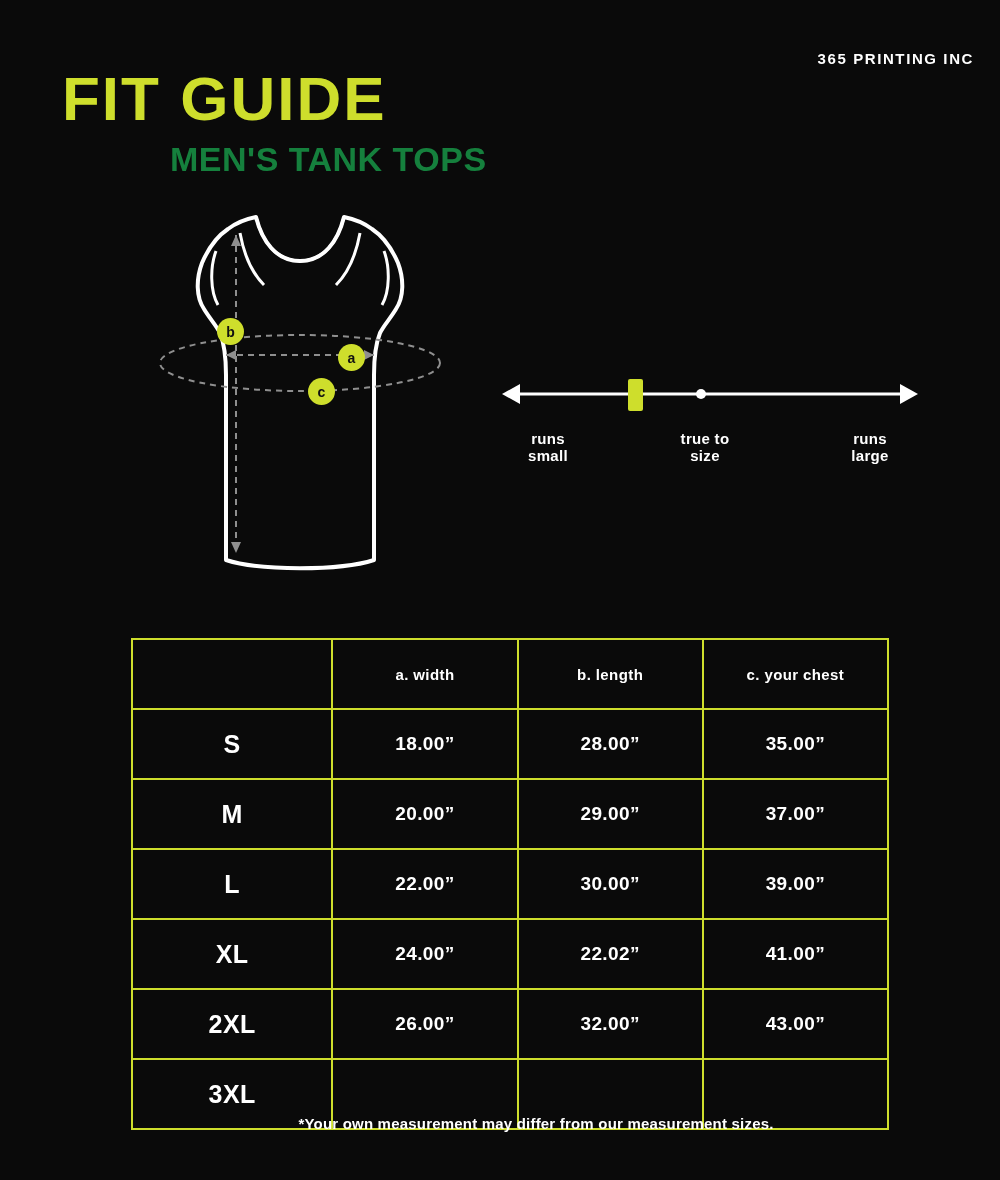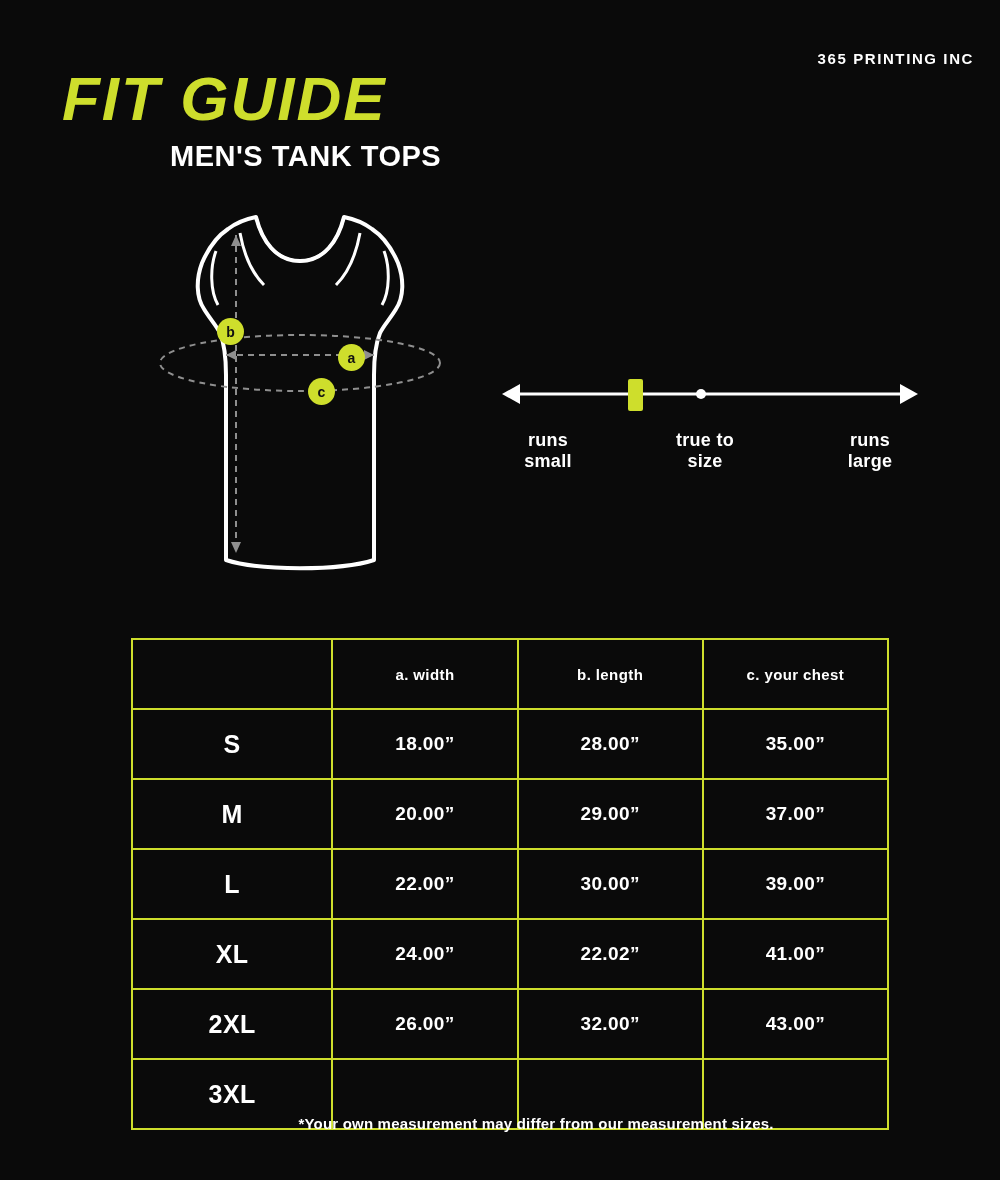--- a/index.html
+++ b/index.html
@@ -27,30 +27,29 @@
   }
   .title {
     position: absolute;
     top: 68px;
     left: 62px;
     font-size: 62px;
     font-weight: bold;
     letter-spacing: 2px;
     color: #cede2c;
     line-height: 1;
-    font-style: italic;
   }
   .subtitle {
     position: absolute;
     top: 140px;
     left: 170px;
-    font-size: 29px;
+    font-size: 34px;
     font-weight: bold;
     letter-spacing: 0.5px;
-    color: #ffffff;
+    color: #15803d;
   }
 
   
   .garment {
     position: absolute;
     left: 140px;
     top: 205px;
     width: 320px;
     height: 400px;
   }
@@ -77,21 +76,21 @@
   
   .fitscale {
     position: absolute;
     left: 500px;
     top: 360px;
     width: 420px;
     height: 120px;
   }
   .fit-label {
     position: absolute;
-    font-size: 18px;
+    font-size: 15px;
     font-weight: bold;
     color: #ffffff;
     text-align: center;
     line-height: 1.15;
     letter-spacing: 0.3px;
   }
   #fit-small { left: 8px; top: 70px; width: 80px; }
   #fit-true { left: 160px; top: 70px; width: 90px; }
   #fit-large { left: 330px; top: 70px; width: 80px; }
 

